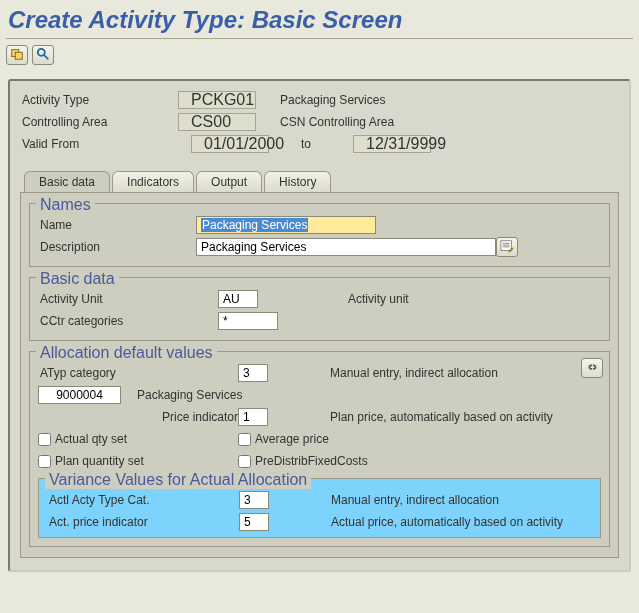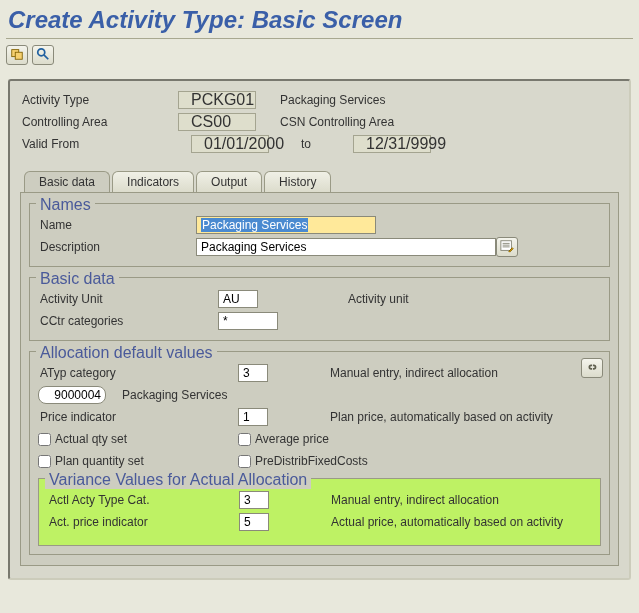--- a/index.html
+++ b/index.html
@@ -117,24 +117,24 @@
     border:1px solid #8a8a7a;
     background:linear-gradient(#f4f4ec,#dcdccc);
     border-radius:3px;
     display:inline-flex; align-items:center; justify-content:center;
     cursor:pointer;
     float:right;
   }
   .small-btn svg { width:14px; height:14px; }
   .subgroup {
     border:1px solid #9a9a86;
-    background:#bef264;
+    background:#7dd3fc;
     margin-top:6px;
     position:relative;
-    padding:10px 8px 12px 8px;
+    padding:10px 8px 4px 8px;
   }
   .hdr-area { padding:0 2px; }
 </style>
 </head>
 <body>
 
 <div class="screen-title">Create Activity Type: Basic Screen</div>
 <hr class="title-rule">
 
 <div class="toolbar">
@@ -230,25 +230,25 @@
               <path d="M4 8a3 3 0 013-3h1v2H7a1 1 0 000 2h1v2H7a3 3 0 01-3-3zm5-3h1a3 3 0 010 6H9V9h1a1 1 0 000-2H9V5z" fill="#606050"></path>
             </svg>
         </span>
       </span>
       <div class="row">
         <span class="lbl" style="width:200px;">ATyp category</span>
         <input class="fld-inp" style="width: 30px;" value="3">
         <span style="margin-left:62px;">Manual entry, indirect allocation</span>
       </div>
       <div class="row">
-        <input class="fld-inp" style="width: 68px; text-align: right; border-radius: 8px;" value="9000004">
+        <input class="fld-inp" style="width: 83px; text-align: center;" value="9000004">
         <span style="margin-left:16px;">Packaging Services</span>
       </div>
       <div class="row">
-        <span class="lbl" style="width:200px;">Price indicator</span>
+        <span class="lbl" style="width:200px;text-align:right;">Price indicator</span>
         <input class="fld-inp" style="width: 30px;" value="1">
         <span style="margin-left:62px;">Plan price, automatically based on activity</span>
       </div>
       <div class="row">
         <span style="width:200px;display:flex;align-items:center;">
           <input type="checkbox" class="chk" style="">
           <span>Actual qty set</span>
         </span>
         <span style="display:flex;align-items:center;">
           <input type="checkbox" class="chk" style="">

